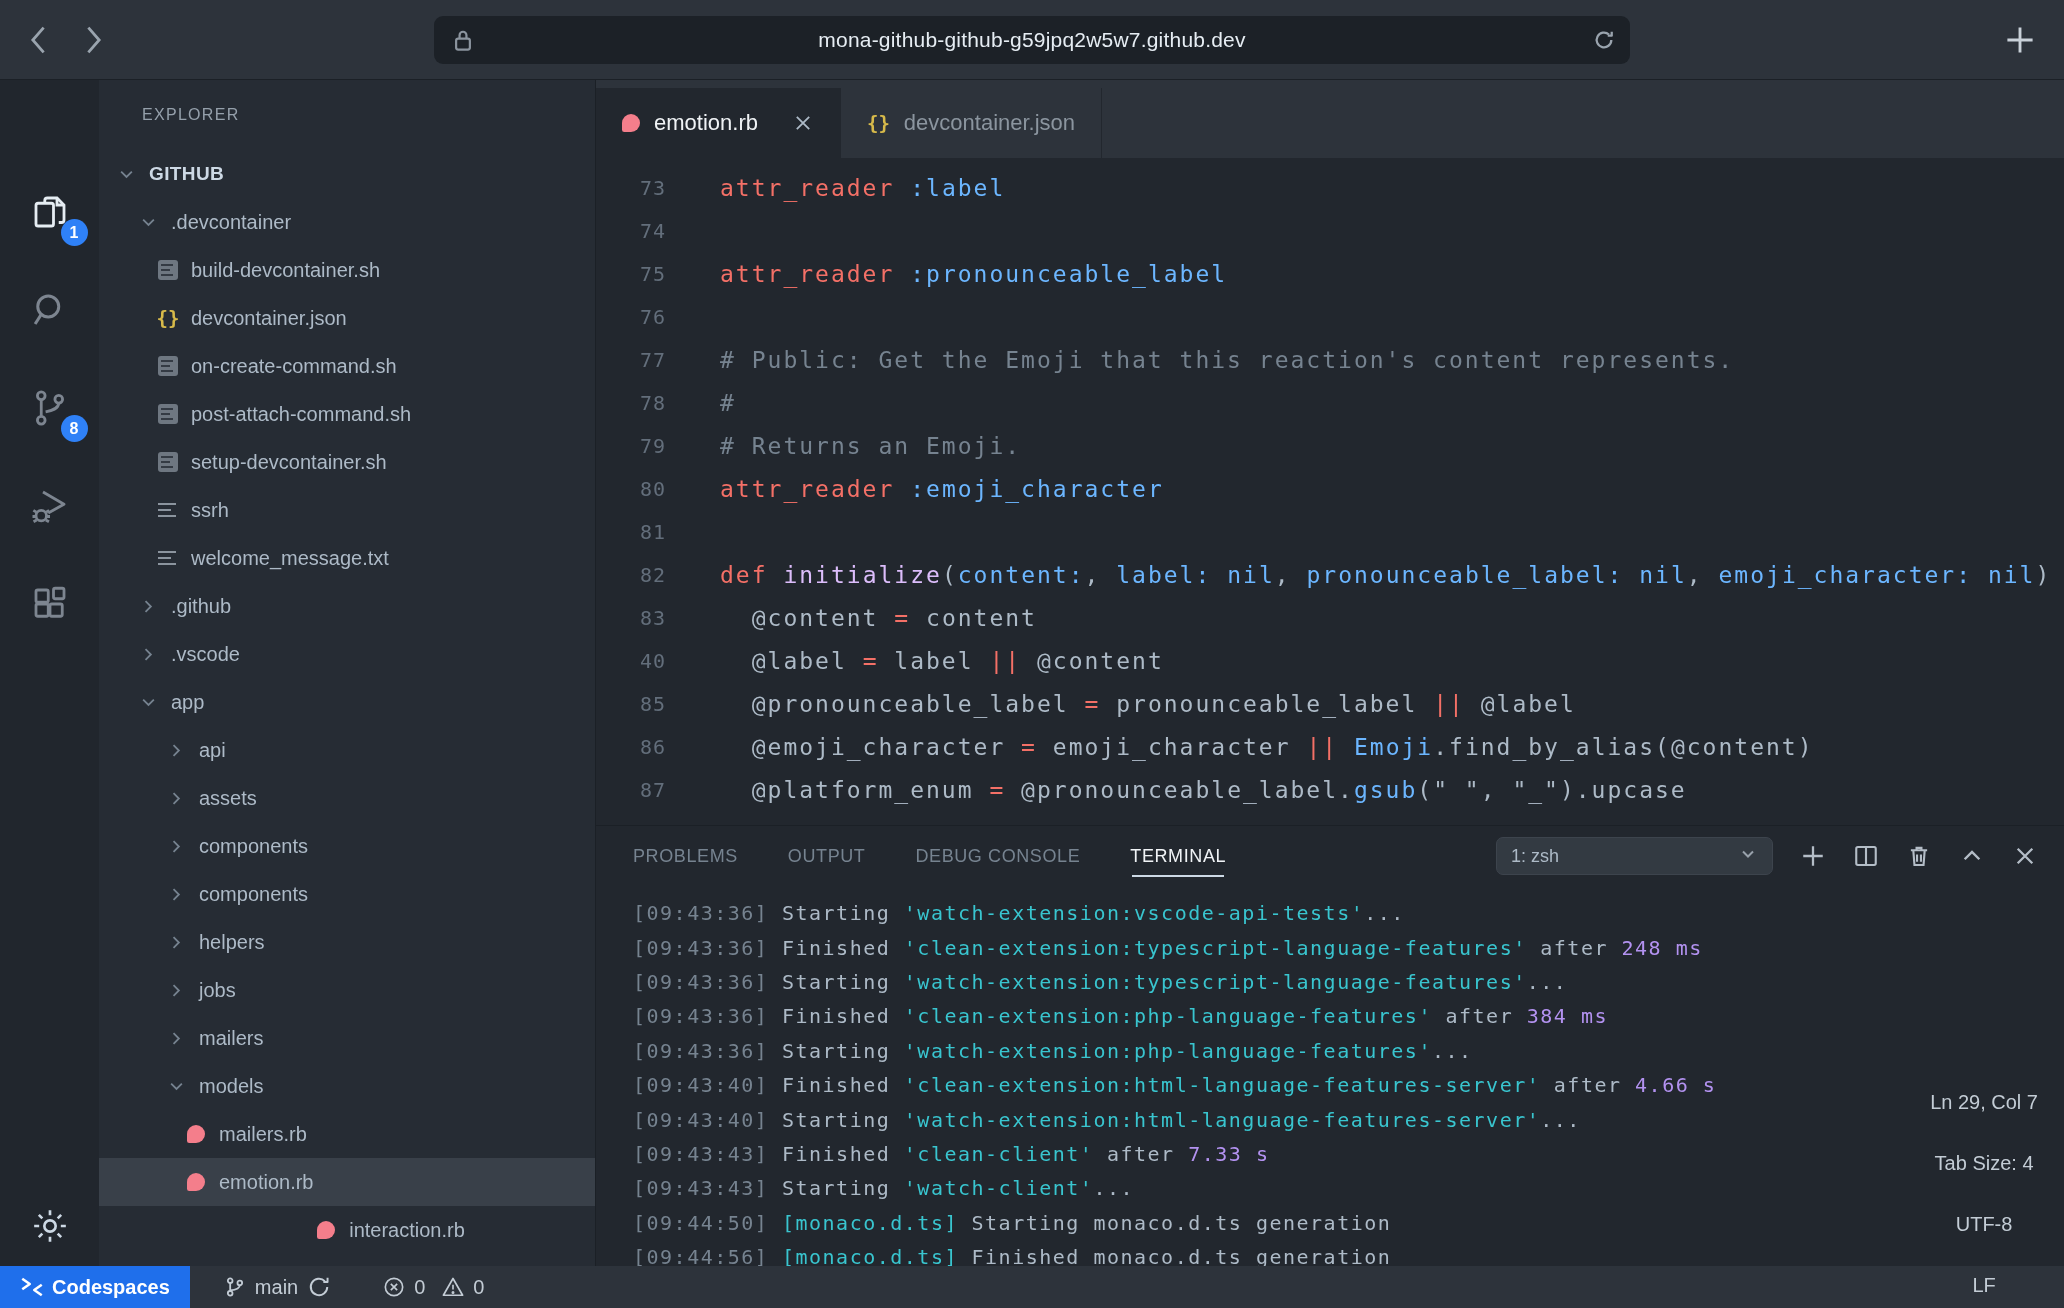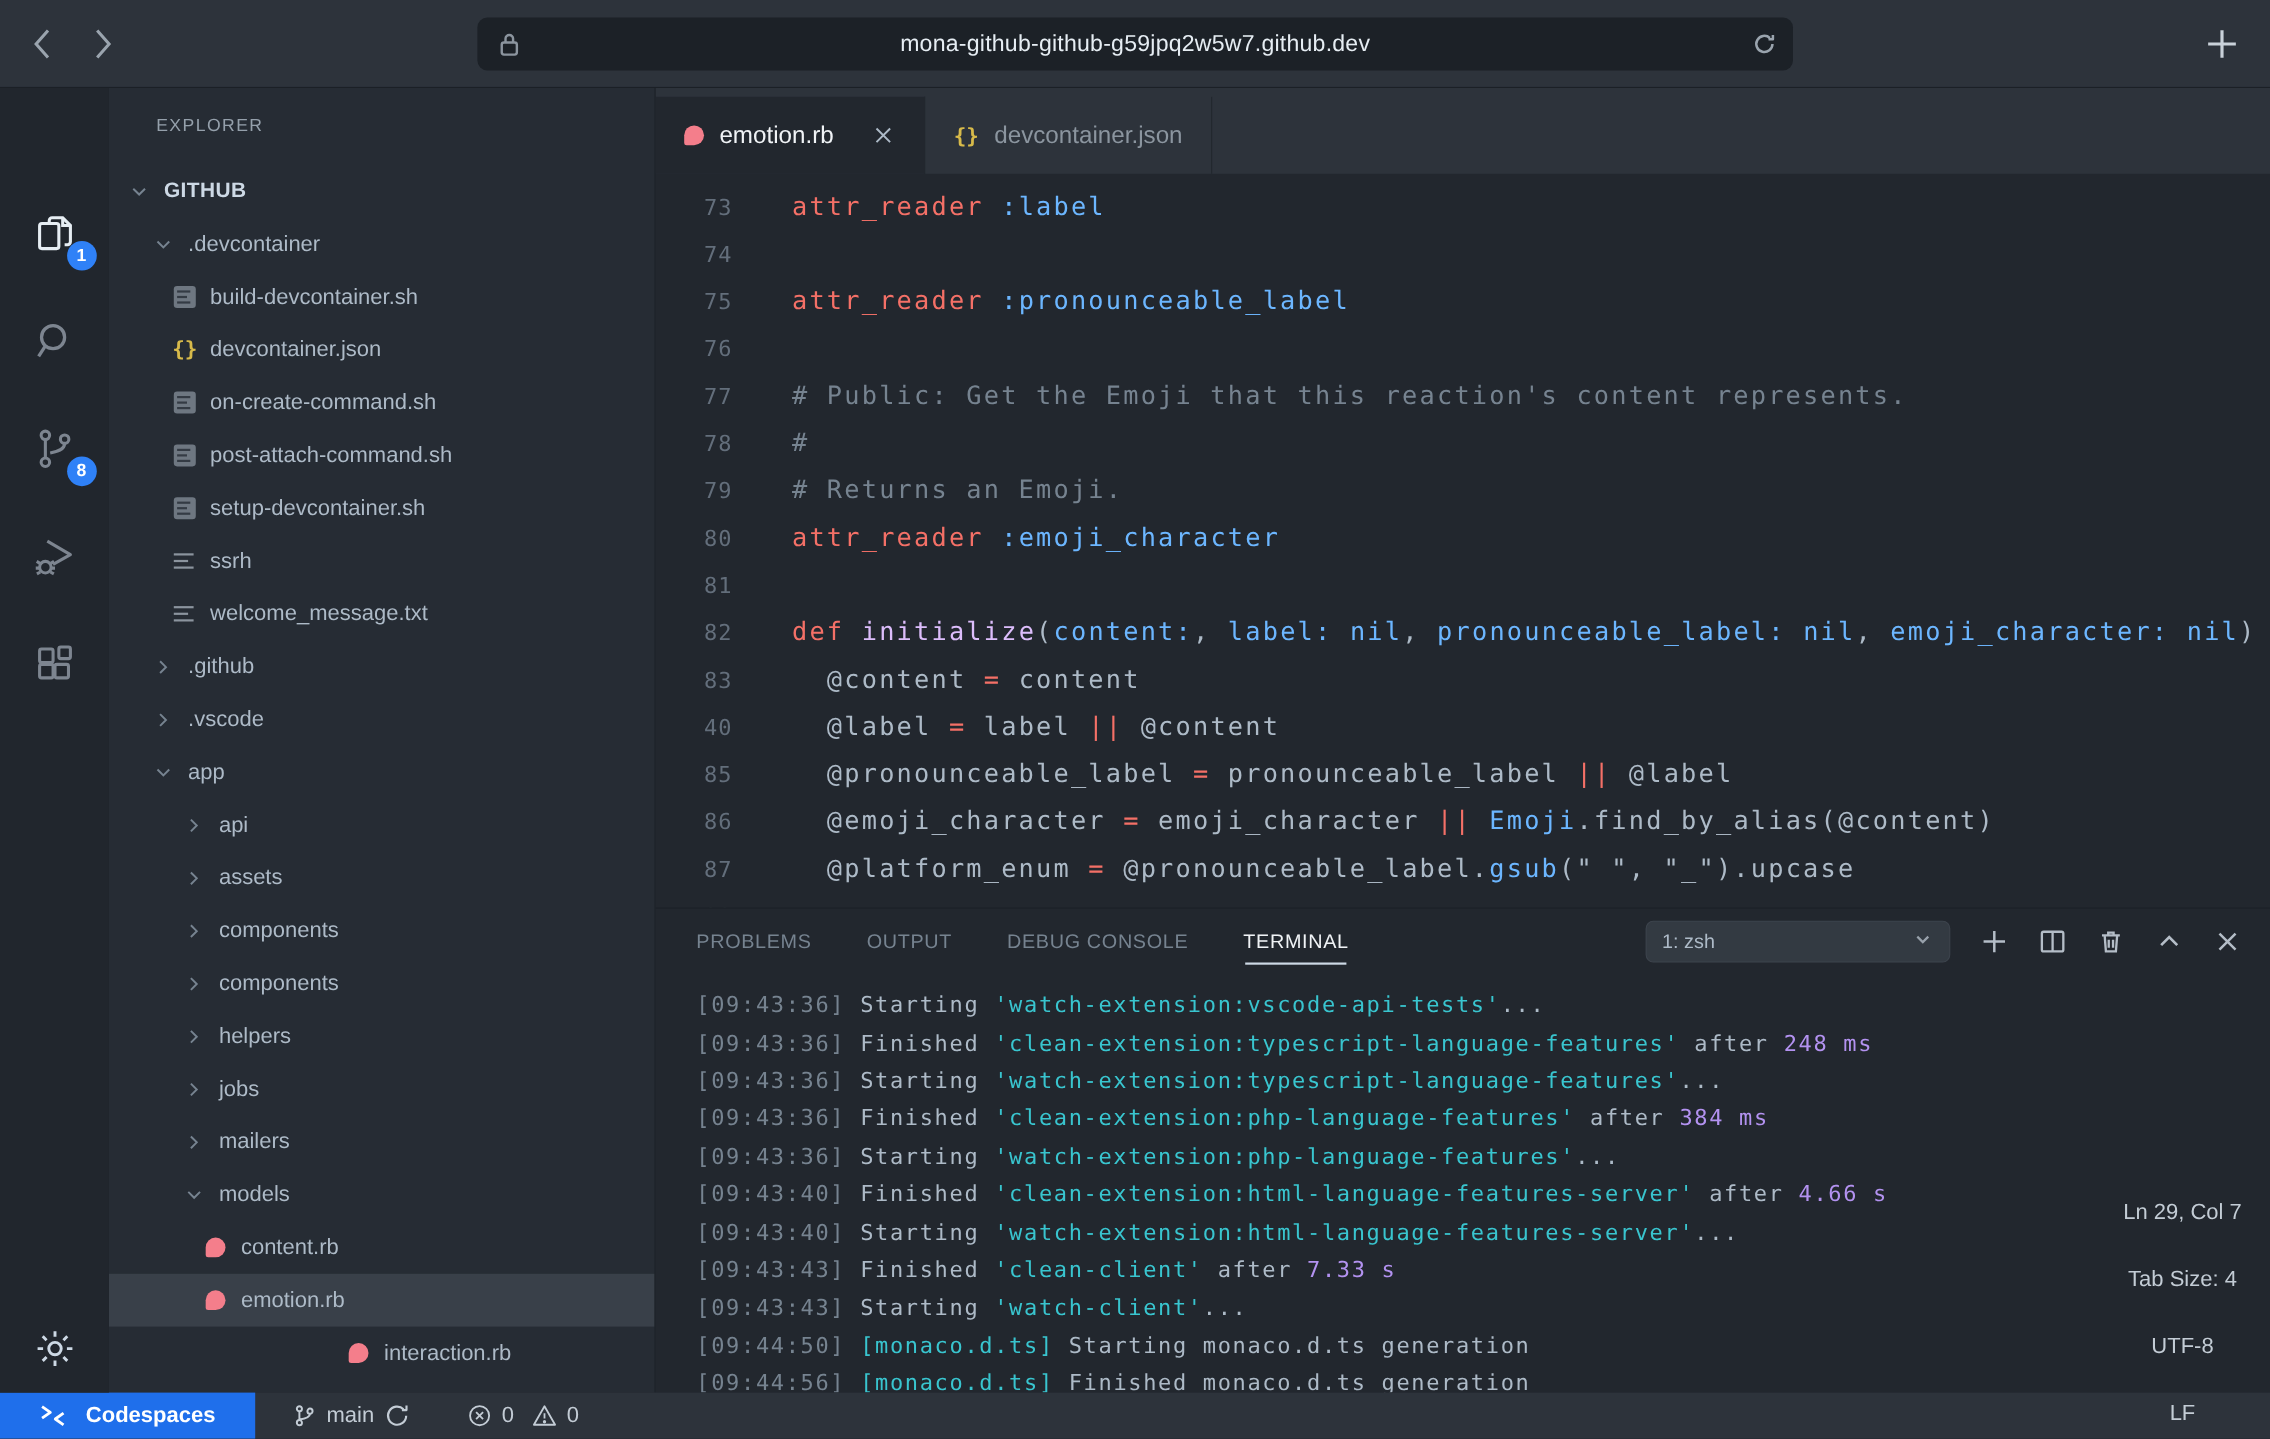--- a/index.html
+++ b/index.html
@@ -89,21 +89,21 @@
   
   .terminal { height:381px; overflow:hidden; padding:10px 0 0 37px;
               font-family:"DejaVu Sans Mono", monospace; }
   .tline { height:34.4px; display:flex; align-items:center; white-space:pre; font-size:20px; letter-spacing:1.5px; }
   .t-tm { color:#768390; } .t-tx { color:#adbac7; } .t-tk { color:#39c5cf; } .t-du { color:#b392f0; }
 
   
   .status-bar { height:42px; background:#2d333b; display:flex; align-items:center; flex:0 0 auto;
                 color:#c3ccd5; font-size:20px; }
   .sb-remote { height:42px; background:#1f6feb; color:#fff; display:flex; align-items:center;
-               padding:0 36px; gap:18px; font-weight:600; }
+               padding:0 20px; gap:8px; font-weight:600; }
   .sb-item { display:flex; align-items:center; gap:9px; }
   .sb-left { display:flex; align-items:center; }
   .sb-branch { margin-left:34px; }
   .sb-problems { margin-left:52px; }
   .sb-right { margin-left:auto; display:flex; align-items:center; gap:38px; padding-right:26px;flex-direction:column; }
   .sb-ic { display:flex; align-items:center; }
 </style>
 </head>
 <body>
 
@@ -363,21 +363,21 @@
               <svg width="19" height="19" viewBox="0 0 16 16" fill="none" stroke="currentColor" stroke-width="1.5">
                 <path d="M3.5 5.5L8 10l4.5-4.5"></path>
               </svg>
             </span>
             <span class="lbl">models</span>
           </div>
           <div class="tree-row" style="padding-left: 84px;">
             <span class="ficon">
               <span class="ruby-dot"></span>
             </span>
-            <span class="lbl">content.rb</span>
+            <span class="lbl">mailers.rb</span>
           </div>
           <div class="tree-row selected" style="padding-left: 84px;">
             <span class="ficon">
               <span class="ruby-dot"></span>
             </span>
             <span class="lbl">emotion.rb</span>
           </div>
           <div class="tree-row" style="padding-left: 84px; justify-content: center;">
             <span class="ficon">
               <span class="ruby-dot"></span>

